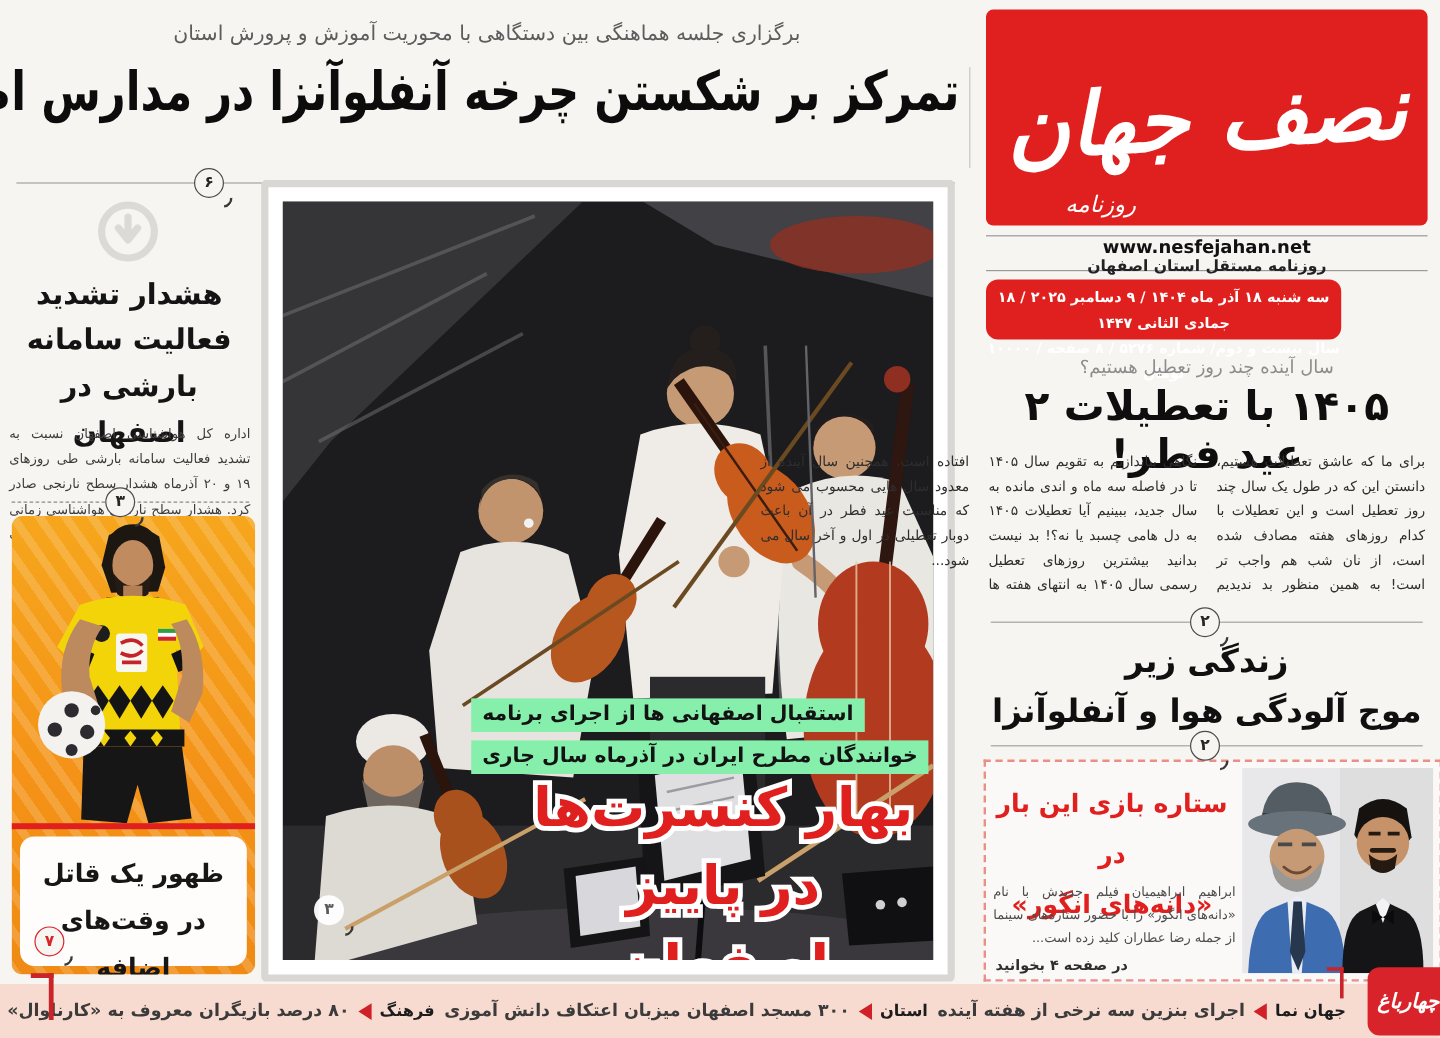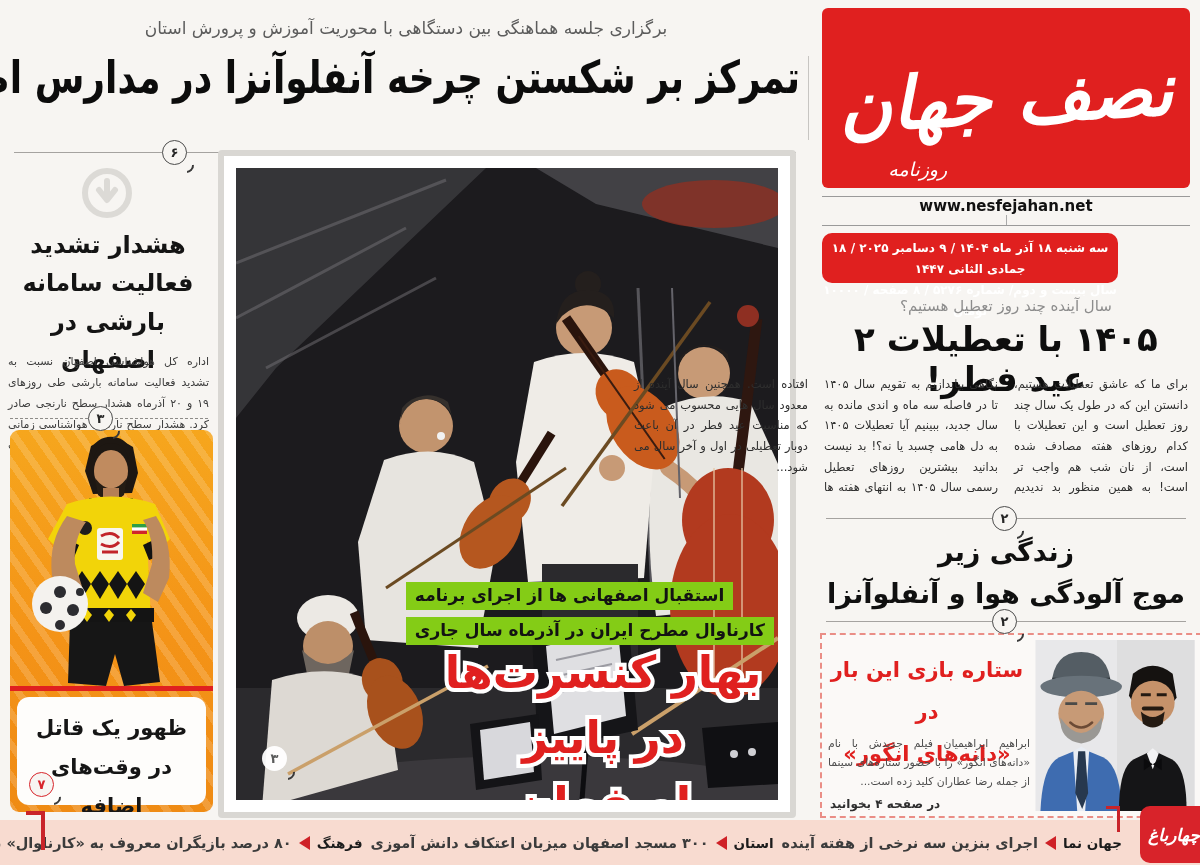--- a/index.html
+++ b/index.html
@@ -57,21 +57,21 @@
     border-radius:12px; padding:12px 8px 6px; text-align:center; }
   .sport-line { font-size:21px; font-weight:800; color:#161616; line-height:1.85; }
   .sport-panel .circ { bottom:8px; left:12px; top:auto; }
 
   
   .photo-card { position:absolute; left:218px; top:150px; width:578px; height:668px; background:#fff;
     border:6px solid #d9d7d3; border-radius:4px; padding:12px; }
   .photo { position:relative; width:100%; height:100%; background:#161518; overflow:hidden; }
   .badges { position:absolute; right:4px; top:414px; display:flex; flex-direction:column;
     align-items:flex-end; gap:7px; z-index:4; }
-  .badge { background:#84cc16; color:#131313; font-weight:800; font-size:17px; padding:3px 9px 5px; }
+  .badge { background:#86efac; color:#131313; font-weight:800; font-size:17px; padding:3px 9px 5px; }
   .display-wrap { position:absolute; right:10px; top:472px; width:330px; text-align:center; z-index:4; }
   .outline-line { position:relative; display:block; font-size:45px; font-weight:700; line-height:1.45;
     letter-spacing:-1px; }
   .outline-line .stroke { position:absolute; inset:0; color:#e0201f; -webkit-text-stroke:8px #ffffff; }
   .outline-line .fill { position:relative; color:#e0201f; }
   .photo .circ { border:none; }
 
   
   .hol-kicker { position:absolute; left:822px; top:297px; width:368px; text-align:center;
     font-size:15px; color:#8c8c8c; }
@@ -114,20 +114,21 @@
 
 <div class="page">
 
   <div class="logo-box">
     <div class="logo-script">نصف جهان</div>
     <div class="logo-sub">روزنامه</div>
   </div>
   <div class="under-row">
     <span class="website">www.nesfejahan.net</span>
     <span class="under-sep"></span>
+    <span class="tagline">روزنامه مستقل استان اصفهان</span>
   </div>
   <div class="datebar">
     <div>سه شنبه ۱۸ آذر ماه ۱۴۰۴ / ۹ دسامبر ۲۰۲۵ / ۱۸ جمادی الثانی ۱۴۴۷</div>
     <div>سال بیست و دوم/ شماره ۵۲۷۶ / ۸ صفحه / ۱۰۰۰۰ تومان</div>
   </div>
 
   <div class="lead-kicker">برگزاری جلسه هماهنگی بین دستگاهی با محوریت آموزش و پرورش استان</div>
   <div class="lead-headline">تمرکز بر شکستن چرخه آنفلوآنزا در مدارس اصفهان</div>
   <div class="v-rule"></div>
   <div class="hline" style="left:14px; top:152px; width:782px;"></div>
@@ -259,21 +260,21 @@
         <polygon points="234,556 302,546 306,612 240,622" fill="#141417"></polygon>
         <polygon points="244,562 294,554 298,604 248,612" fill="#d8d8dc"></polygon>
         <polygon points="466,560 542,554 542,616 472,620" fill="#101013"></polygon>
         <circle cx="498" cy="586" r="4" fill="#cfcfd4"></circle>
           <circle cx="516" cy="584" r="4" fill="#cfcfd4"></circle>
         <line x1="436" y1="120" x2="444" y2="330" stroke="#64636a" stroke-width="2"></line>
       </svg>
 
       <div class="badges">
         <span class="badge">استقبال اصفهانی ها از اجرای برنامه</span>
-        <span class="badge">کارناوال مطرح ایران در آذرماه سال جاری</span>
+        <span class="badge">خوانندگان مطرح ایران در آذرماه سال جاری</span>
       </div>
 
       <div class="display-wrap">
         <span class="outline-line">
           <span class="stroke">بهار کنسرت‌ها</span>
           <span class="fill">بهار کنسرت‌ها</span>
         </span>
         <span class="outline-line">
           <span class="stroke">در پاییز اصفهان</span>
           <span class="fill">در پاییز اصفهان</span>

